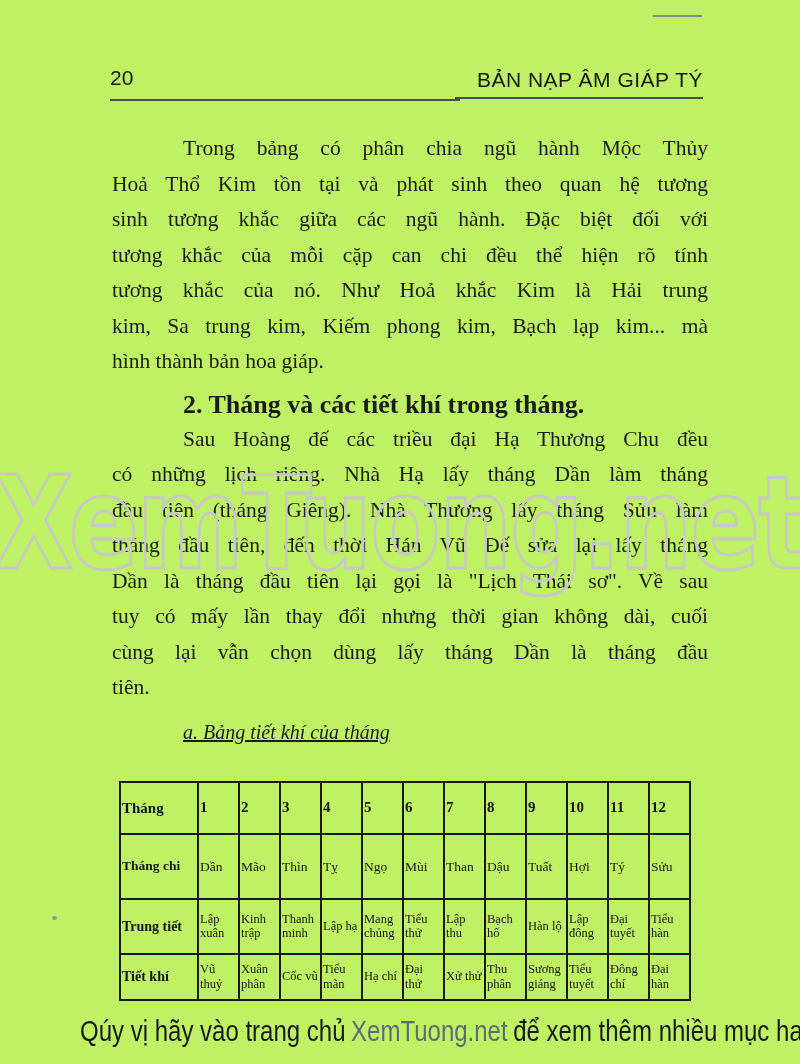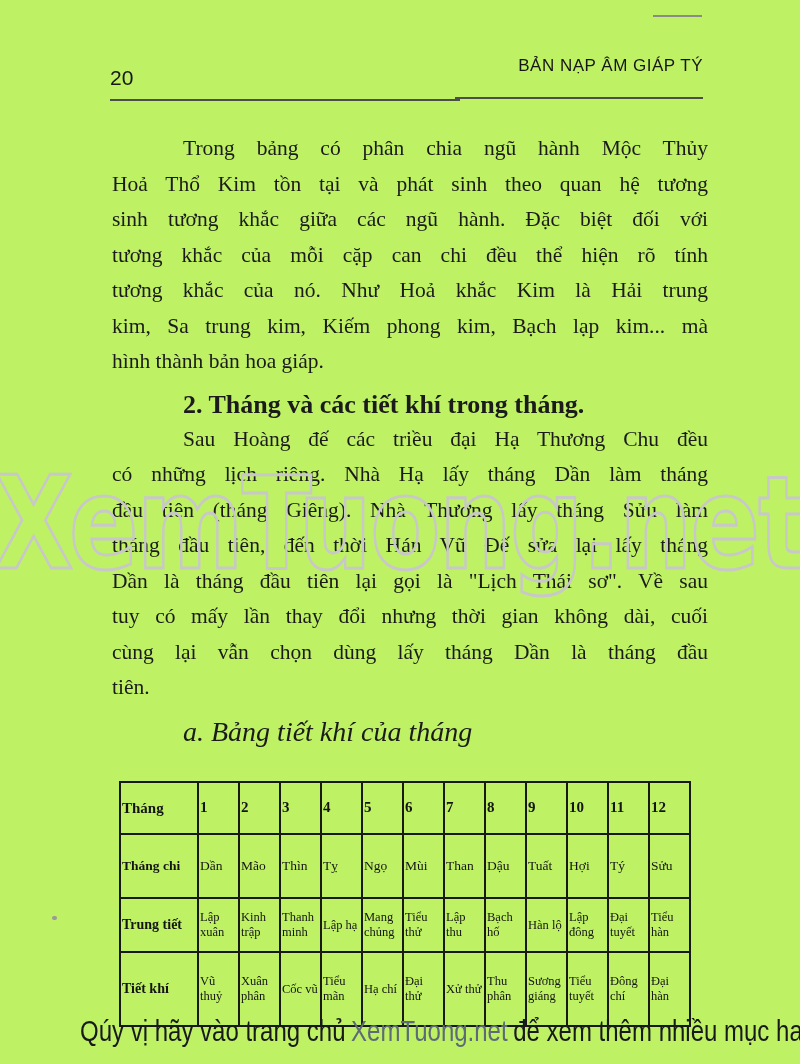--- a/index.html
+++ b/index.html
@@ -4,41 +4,41 @@
 <style>
   html,body { margin:0; padding:0; background:#ffffff; }
   .page {
     position:relative; width:800px; height:1064px; margin:0 auto;
     background:#bef264; overflow:hidden;
     font-family:"Liberation Serif","DejaVu Serif",serif; color:#1b1b1b;
   }
   
   .hdr-sans { font-family:"Liberation Sans","DejaVu Sans",sans-serif; color:#161616; }
   .page-number { position:absolute; left:110px; top:66px; font-size:21px; }
-  .header-title { position:absolute; right:97px; top:56px; font-size:17px; letter-spacing:0.5px; }
+  .header-title { position:absolute; right:97px; top:68px; font-size:21px; letter-spacing:0.5px; }
   .header-rule-a { position:absolute; left:110px; top:99px; width:350px; height:2px; background:#4d4d4d; }
   .header-rule-b { position:absolute; left:455px; top:97px; width:248px; height:2px; background:#4d4d4d; }
   .artifact-top { position:absolute; left:653px; top:15px; width:49px; height:2px; background:#8a8a8a; }
   .artifact-dot { position:absolute; left:52px; top:916px; width:5px; height:4px; background:#9a9a9a; border-radius:2px; }
   
   .text-block { position:absolute; left:112px; top:131px; width:596px; font-size:21.5px; }
   .jline {
     height:35.5px; line-height:35.5px;
     text-align:justify; text-align-last:justify;
   }
   .indent { text-indent:71px; }
   .last { text-align:left; text-align-last:left; }
   .sec-heading {
     margin-top:8px; height:34px; line-height:34px; padding-left:71px;
     font-weight:700; font-size:26px;
   }
   .para2 { }
   .sub-heading {
     margin-top:10px; height:32px; line-height:32px; padding-left:71px;
-    font-style:italic; font-size:28px;
+    font-style:italic; font-size:20px;text-decoration:underline;
   }
   
   .tiet-table {
     position:absolute; left:119px; top:781px; width:572px; height:220px;
     border-collapse:collapse; table-layout:fixed;
   }
   .tiet-table td {
     border:2px solid #191919; vertical-align:middle;
     padding:1px 1px; font-size:12.5px; line-height:1.18; color:#141414;
     overflow:hidden;
@@ -161,21 +161,21 @@
         <td>Lập hạ</td>
         <td>Mang chủng</td>
         <td>Tiểu thử</td>
         <td>Lập thu</td>
         <td>Bạch hố</td>
         <td>Hàn lộ</td>
         <td>Lập đông</td>
         <td>Đại tuyết</td>
         <td>Tiểu hàn</td>
       </tr>
-      <tr class="r-tietkhi" style="height:74px">
+      <tr class="r-tietkhi" style="height:46px">
         <td class="lbl">Tiết khí</td>
         <td>Vũ thuỷ</td>
         <td>Xuân phân</td>
         <td>Cốc vũ</td>
         <td>Tiểu mãn</td>
         <td>Hạ chí</td>
         <td>Đại thử</td>
         <td>Xử thử</td>
         <td>Thu phân</td>
         <td>Sương giáng</td>

